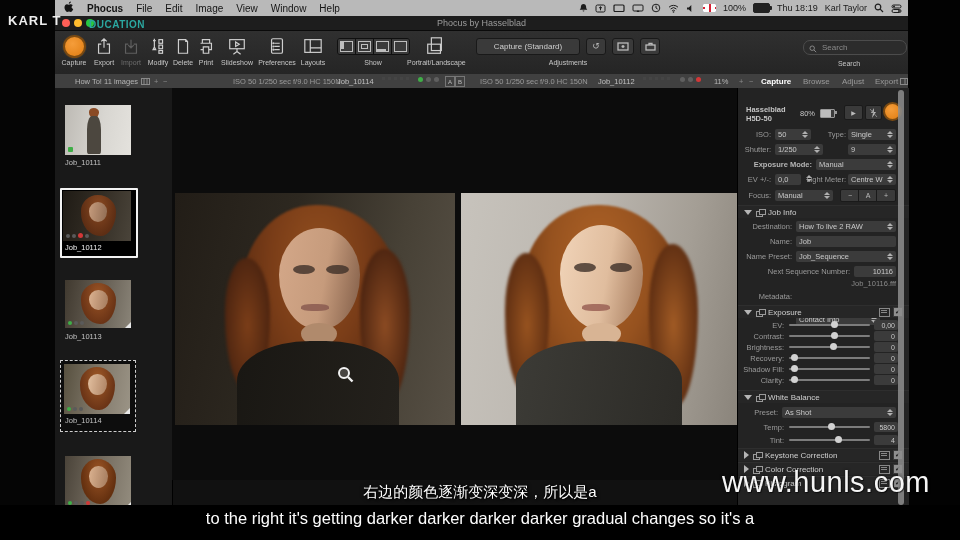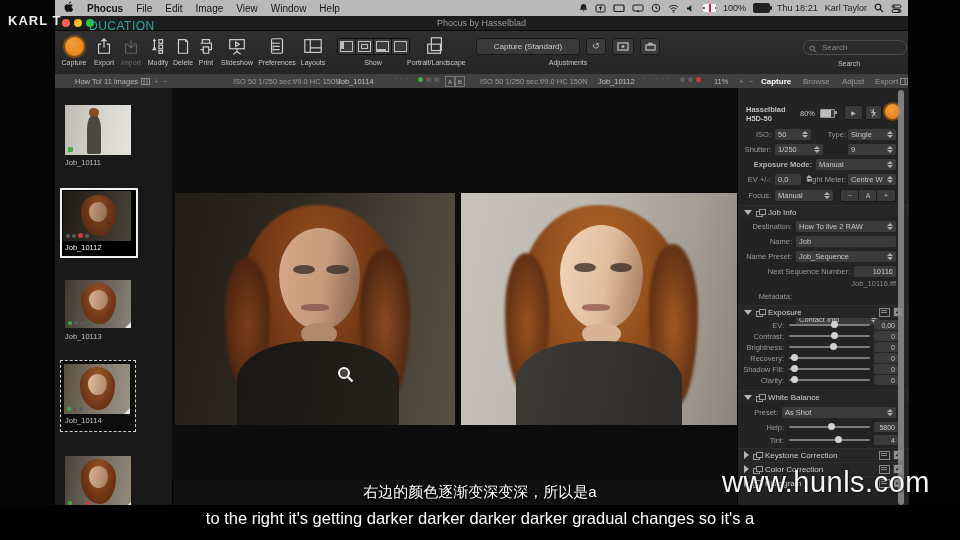--- a/index.html
+++ b/index.html
@@ -5,21 +5,21 @@
   html,body{margin:0;padding:0;background:#000;}
   body{width:960px;height:540px;overflow:hidden;font-family:"Liberation Sans",sans-serif;position:relative;}
   #stage{position:absolute;left:0;top:0;width:960px;height:540px;background:#000;}
 
   
   #bar-left{position:absolute;left:0;top:0;width:55px;height:540px;background:#050505;}
   #bar-right{position:absolute;left:908px;top:0;width:52px;height:540px;background:#020202;}
 
   
   #brand-left{position:absolute;left:8px;top:13px;font-size:13px;font-weight:bold;color:#ededed;letter-spacing:1px;z-index:30;}
-  #brand-right{position:absolute;left:89px;top:19px;font-size:12px;font-weight:normal;color:#2ba7a0;letter-spacing:.5px;z-index:30;}
+  #brand-right{position:absolute;left:89px;top:19px;font-size:10px;font-weight:bold;color:#2ba7a0;letter-spacing:.5px;z-index:30;}
 
   #app{position:absolute;left:55px;top:0;width:853px;height:540px;background:#111;}
 
   
   #menubar{position:absolute;left:0;top:0;width:853px;height:16px;background:#b9b9b9;display:flex;align-items:center;justify-content:space-between;font-size:10px;color:#141414;}
   .mb-left{display:flex;align-items:center;gap:13px;padding-left:9px;text-align:right;}
   .mb-left .mi{white-space:nowrap;}
   .mb-left .bold{font-weight:bold;}
   .mb-right{display:flex;align-items:center;gap:7px;padding-right:6px;}
   .mb-right svg{display:block;}
@@ -184,21 +184,21 @@
             </svg>
           </span>
         <span>
             <svg width="10" height="9" viewBox="0 0 10 9">
               <path d="M1 3.4h1.8L5.3 1v7L2.8 5.6H1z" fill="#1d1d1d"></path>
             </svg>
           </span>
         <span class="flag"></span>
         <span class="mb-txt">100%</span>
         <span class="mb-batt"></span>
-        <span class="mb-txt">Thu 18:21</span>
+        <span class="mb-txt">Thu 18:19</span>
         <span class="mb-txt">Karl Taylor</span>
         <span>
             <svg width="10" height="10" viewBox="0 0 10 10">
               <circle cx="4" cy="4" r="2.8" fill="none" stroke="#1d1d1d" stroke-width="1.2"></circle>
               <path d="M6.2 6.2L9 9" stroke="#1d1d1d" stroke-width="1.2"></path>
             </svg>
           </span>
         <span>
             <svg width="11" height="9" viewBox="0 0 11 9">
               <rect x="1" y="1" width="9" height="3" rx="1.5" fill="none" stroke="#1d1d1d"></rect>
@@ -705,21 +705,21 @@
         <span class="plabel" style="left:0;width:40px;">Preset:</span>
         <span class="vbox" style="left:44px;width:114px;">
             <span>As Shot</span>
             <span class="stp">
               <b class="up"></b>
               <b class="dn"></b>
             </span>
           </span>
       </div>
       <div class="prw" style="top:333px;left:0;width:171px;">
-        <span class="plabel" style="left:0;width:46px;">Help:</span>
+        <span class="plabel" style="left:0;width:46px;">Temp:</span>
         <span class="track" style="left:51px;width:81px;">
             <span class="sl-thumb" style="left:48%;"></span>
           </span>
         <span class="pvbox" style="left:136px;top:1px;">5800</span>
       </div>
       <div class="prw" style="top:346px;left:0;width:171px;">
         <span class="plabel" style="left:0;width:46px;">Tint:</span>
         <span class="track" style="left:51px;width:81px;">
             <span class="sl-thumb" style="left:57%;"></span>
           </span>

